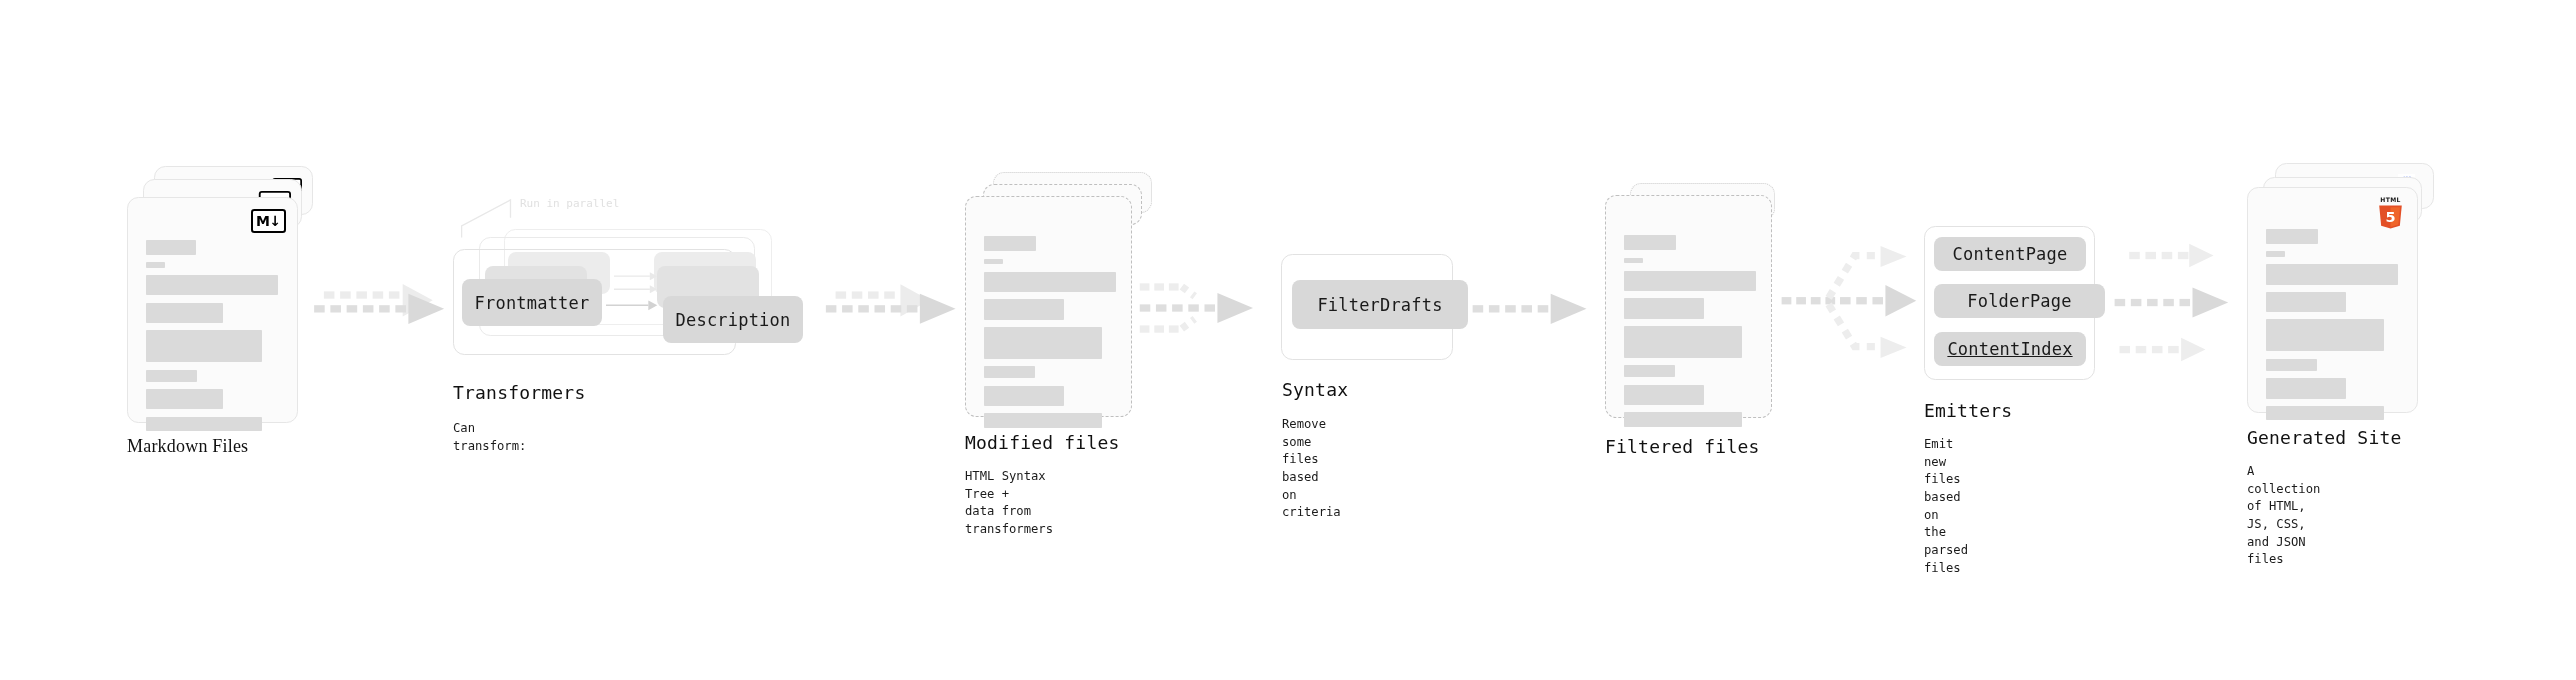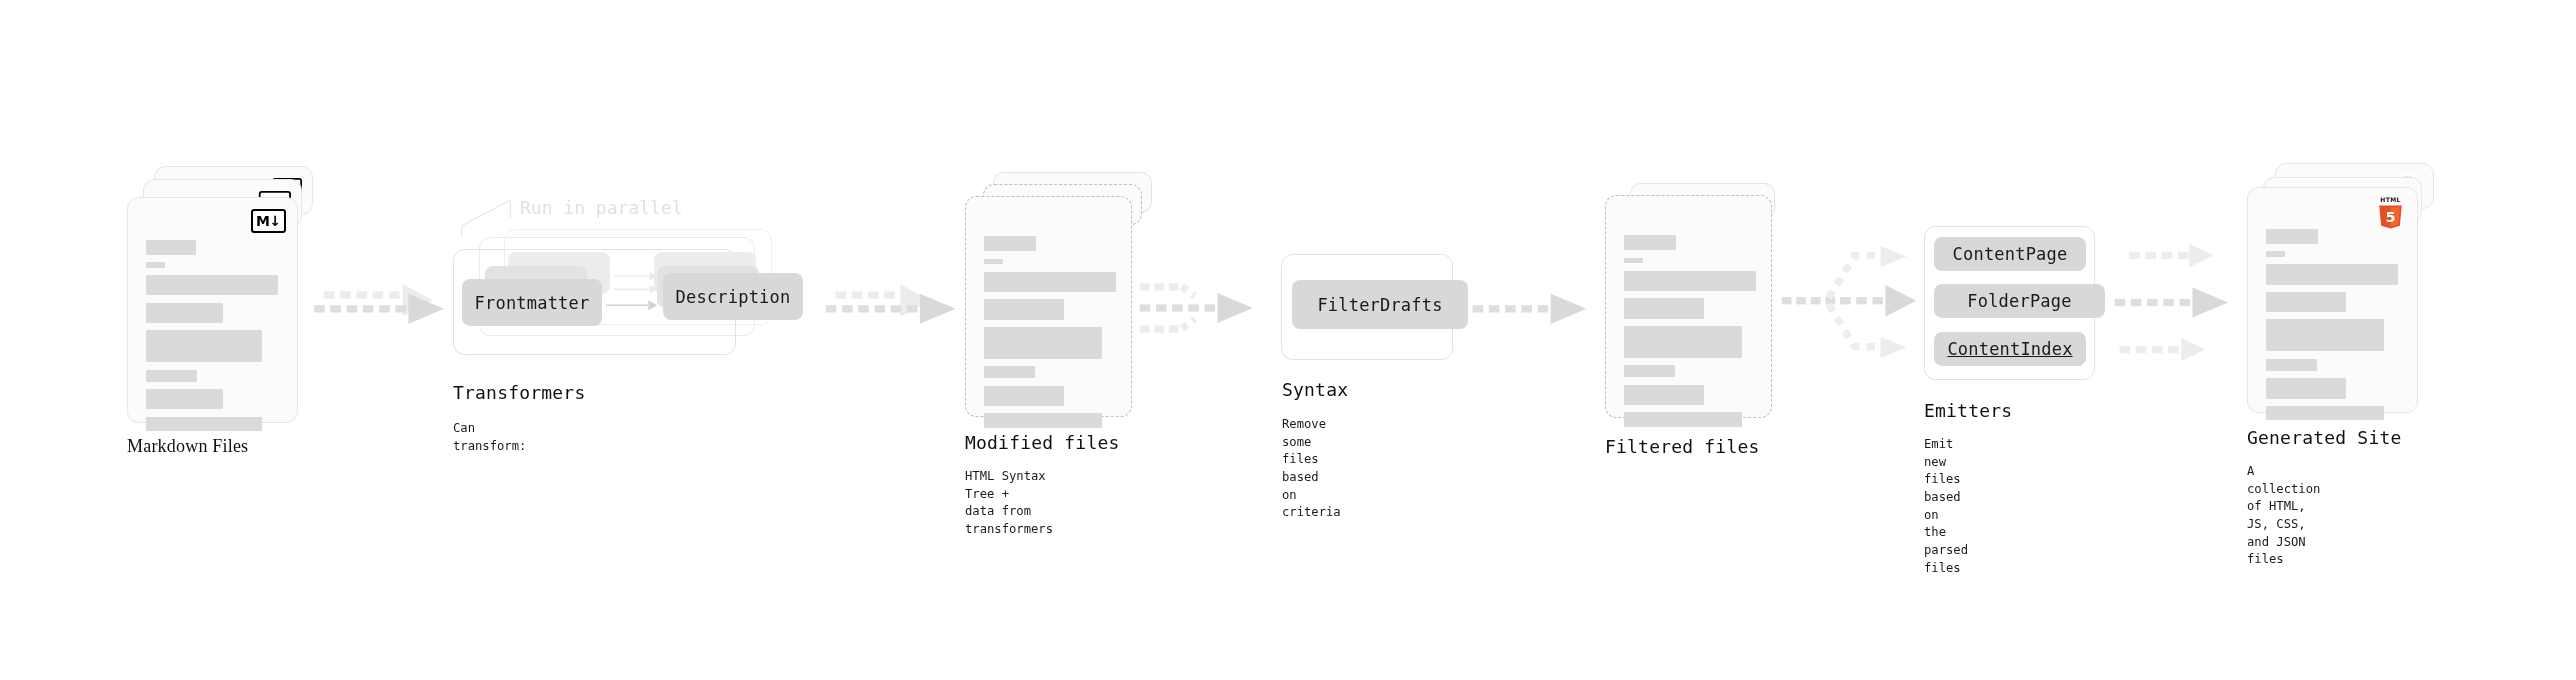--- a/index.html
+++ b/index.html
@@ -135,21 +135,21 @@
   .bullets ul { margin: 0; padding-left: 14px; list-style: none; }
   .bullets li { position: relative; }
   .bullets li::before {
     content: "\2022";
     position: absolute;
     left: -11.4px;
     color: #1b1b1b;
   }
   .note-parallel {
     position: absolute;
-    font-size: 18px;
+    font-size: 11px;
     color: #e1e1e1;
     white-space: nowrap;
   }
 
   svg { position: absolute; overflow: visible; }
 </style>
 </head>
 <body>
 
 <div class="stage">
@@ -224,21 +224,21 @@
     <polygon fill="#e9e9e9" points="44,16 53,21 44,26"></polygon>
   </svg>
 
   <div class="chip" style="left:462px; top:279px; width:140px; height:47px;">
     <span>Frontmatter</span>
   </div>
   <svg style="left:606px; top:298px;" width="57" height="16.3" viewBox="0 0 70 20">
     <path d="M0 9 L52 9" stroke="#d2d2d2" stroke-width="1.8" fill="none"></path>
     <polygon fill="#d2d2d2" points="52,3 63,9 52,15"></polygon>
   </svg>
-  <div class="chip" style="left:663px; top:273px; width:140px; height:47px;">
+  <div class="chip" style="left:663px; top:296px; width:140px; height:47px;">
     <span>Description</span>
   </div>
 
   <div class="title" style="left:453px; top:382px;">Transformers</div>
 
   <div class="bullets" style="left:453px; top:419px;">
     <div class="lead">Can transform:</div>
   </div>
 </div>
 

